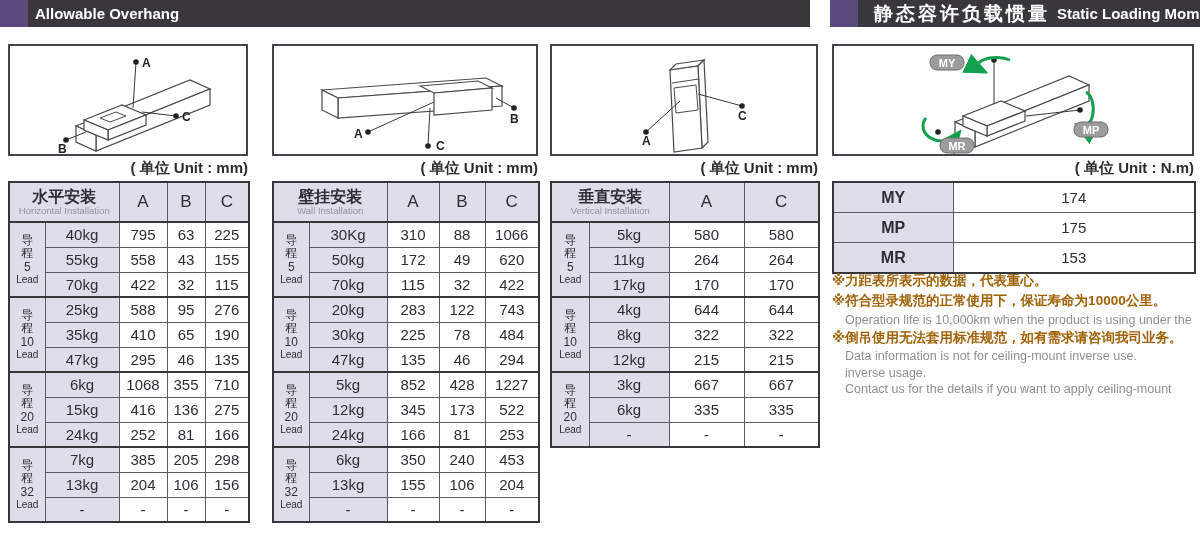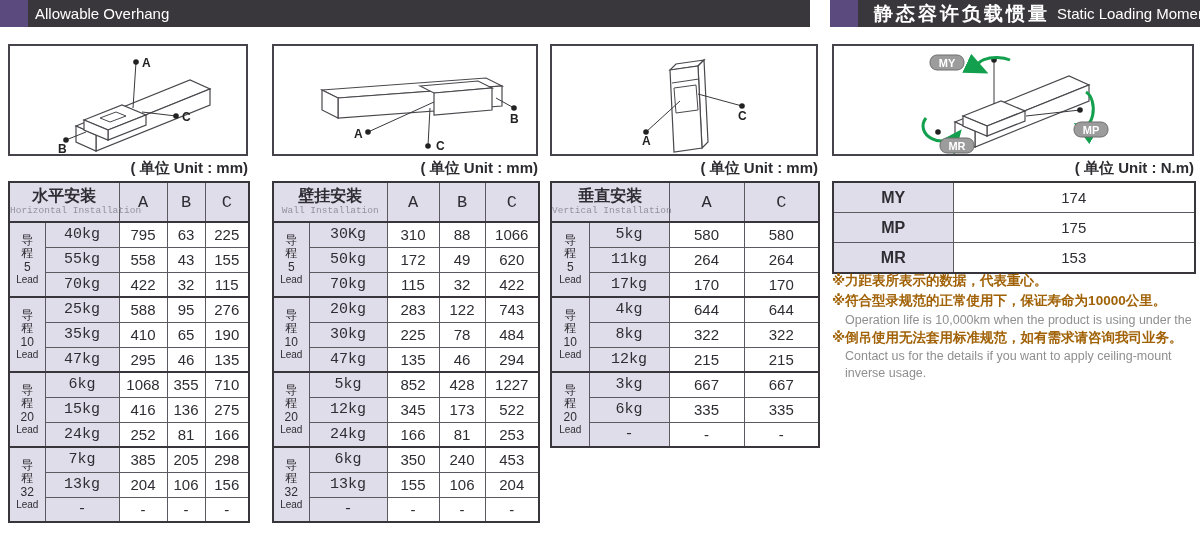--- a/index.html
+++ b/index.html
@@ -3,48 +3,48 @@
 <meta charset="utf-8">
 <style>
   html,body{margin:0;padding:0;background:#fff;}
   #page{position:relative;width:1200px;height:537px;background:#fff;overflow:hidden;
         font-family:"Liberation Sans","DejaVu Sans",sans-serif;color:#3a383c;}
 
   
   .bar{position:absolute;height:27px;background:#3a373c;display:flex;align-items:center;}
   .bar .sq{width:28px;height:27px;background:#5a4a7e;flex:none;}
   .bar .bzh{color:#fff;font-weight:bold;font-size:19px;margin-left:16px;letter-spacing:3px;white-space:nowrap;}
-  .bar .ben{color:#fff;font-weight:normal;font-size:15px;margin-left:7px;white-space:nowrap;}
+  .bar .ben{color:#fff;font-weight:bold;font-size:15px;margin-left:7px;white-space:nowrap;}
 
   
   .dbox{position:absolute;border:2px solid #46434a;background:#fff;box-sizing:border-box;}
   .dbox svg{display:block;}
   .wire{fill:#fff;stroke:#4b484d;stroke-width:1.2;}
   .wire2{fill:none;stroke:#4b484d;stroke-width:1;}
   .lline{stroke:#3a383c;stroke-width:1;}
   .ldot{fill:#222;}
   .ltxt{font-size:12px;font-weight:bold;fill:#222;}
   .garc{fill:none;stroke:#13a04e;stroke-width:3;}
   .badge{fill:#9c9c9c;stroke:#6f6f6f;stroke-width:1;}
   .btxt{font-size:11px;font-weight:bold;fill:#fff;text-anchor:middle;}
 
   
   .unit{position:absolute;font-size:15px;font-weight:600;color:#2d2b30;text-align:right;white-space:nowrap;}
 
   
   table.spec{position:absolute;border-collapse:collapse;table-layout:fixed;border:2px solid #39363b;background:#fff;}
   .spec th,.spec td{border:1px solid #5c5a60;padding:0;text-align:center;vertical-align:middle;box-sizing:border-box;}
-  .spec thead th{background:#dfdde9;height:40px;border-bottom:2px solid #39363b;font-family:Liberation Mono, monospace;}
+  .spec thead th{background:#dfdde9;height:40px;border-bottom:2px solid #39363b;}
   .spec .tzh{font-size:16px;font-weight:bold;line-height:1.15;color:#2f2d33;}
   .spec .ten{font-size:9.5px;color:#94929f;font-weight:normal;line-height:1.1;white-space:nowrap;}
   .spec th.colh{font-size:17px;font-weight:normal;color:#2f2d33;}
   .spec td{height:25px;font-size:15px;color:#2f2d33;}
   .spec td.lead{background:#dfdde9;font-size:12px;line-height:1.12;padding:1px 0;}
   .spec td.lead .le{font-size:10px;}
-  .spec td.load{background:#dfdde9;font-family:Liberation Mono, monospace;}
+  .spec td.load{background:#dfdde9;}
   .spec tr.gs td{border-top:2px solid #39363b;}
 
   
   table.mom{position:absolute;border-collapse:collapse;table-layout:fixed;border:2px solid #39363b;background:#fff;}
   .mom td{border:1px solid #5c5a60;height:27px;text-align:center;vertical-align:middle;font-size:15px;color:#2f2d33;}
   .mom td.mlab{background:#dfdde9;font-weight:bold;font-size:16px;}
 
   
   .notes{position:absolute;}
   .note-zh{color:#a16207;font-size:13.5px;font-weight:bold;line-height:1.5;white-space:nowrap;}
@@ -500,18 +500,19 @@
   <div class="notes" id="notes" style="left:832px;top:271px;width:368px;">
       <div class="note">
         <div class="note-zh">※力距表所表示的数据，代表重心。</div>
       </div>
       <div class="note">
         <div class="note-zh">※符合型录规范的正常使用下，保证寿命为10000公里。</div>
         <div class="note-en">Operation life is 10,000km when the product is using under the</div>
       </div>
       <div class="note">
         <div class="note-zh">※倒吊使用无法套用标准规范，如有需求请咨询我司业务。</div>
+        <div class="note-en">Data information is not for ceiling-mount inverse use.</div>
+        <div class="note-en">inverse usage.</div>
         <div class="note-en">Contact us for the details if you want to apply ceiling-mount</div>
-        <div class="note-en">inverse usage.</div>
       </div>
     </div>
 
 </div>
 
 </body></html>

